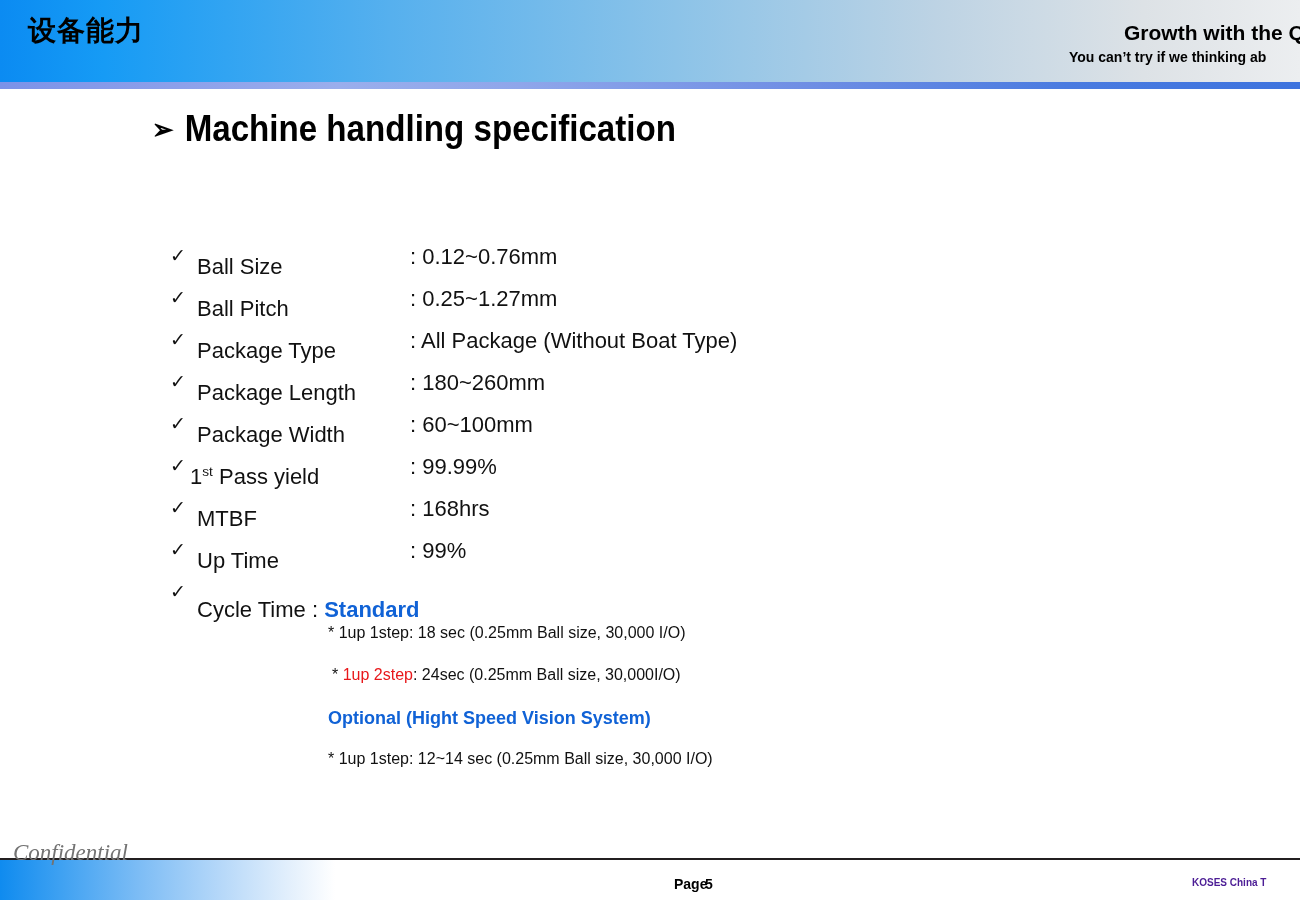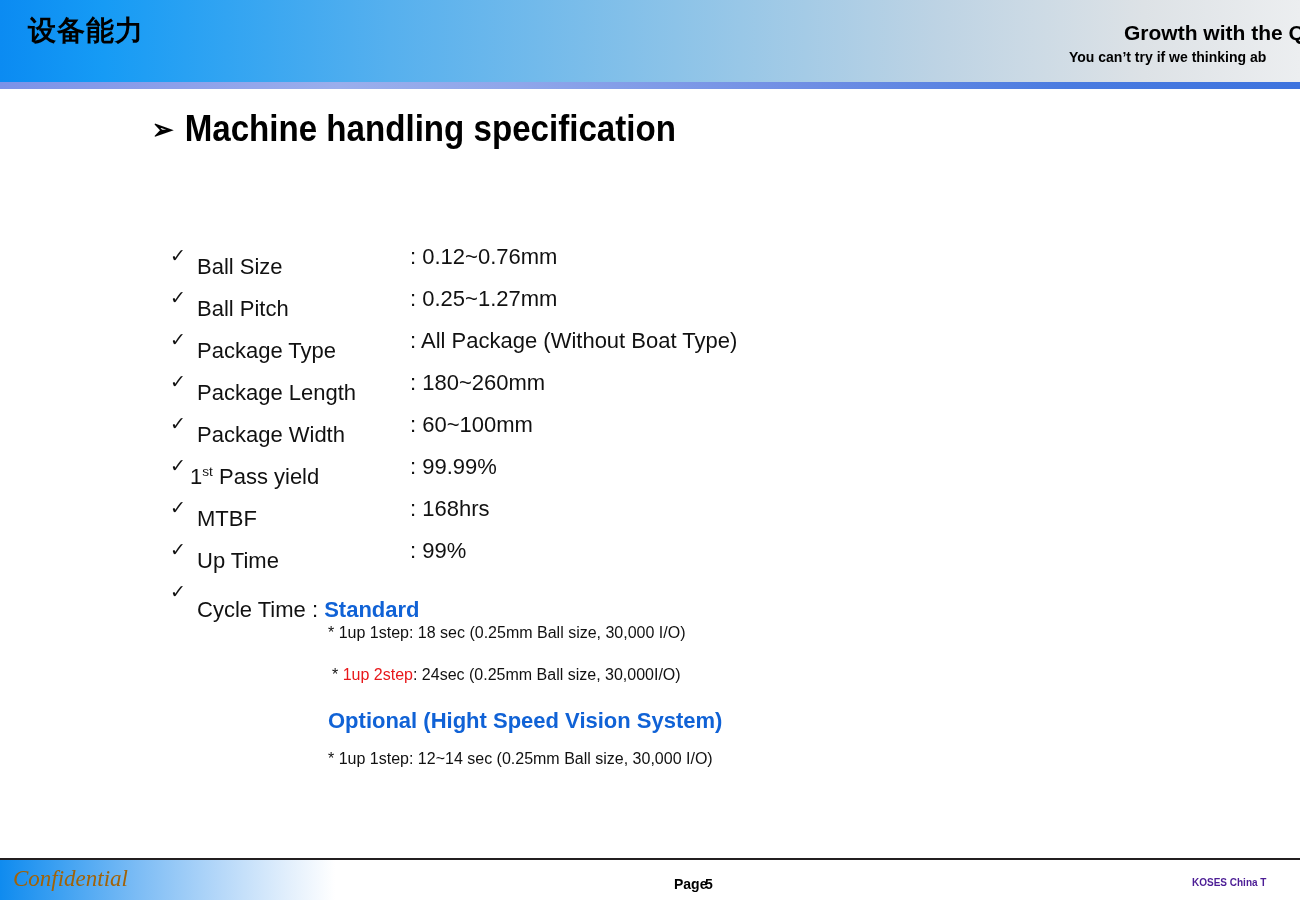--- a/index.html
+++ b/index.html
@@ -158,21 +158,21 @@
     font-size: 16px;
     color: #111111;
     white-space: nowrap;
   }
   .cycle-line.indent-star {
     padding-left: 4px;
   }
   .cycle-line.optional {
     color: #1062d6;
     font-weight: bold;
-    font-size: 22px;
+    font-size: 18px;
   }
 
   
   .footer-rule {
     position: absolute;
     left: 0;
     top: 858px;
     width: 1300px;
     height: 2px;
     background: #231f20;
@@ -187,25 +187,25 @@
         #0f8bef 0%,
         #3ea1f2 18%,
         #7ebdf5 42%,
         #b6d8f9 66%,
         #e2effc 86%,
         #ffffff 100%);
   }
   .footer-confidential {
     position: absolute;
     left: 13px;
-    top: 866px;
+    top: 840px;
     font-family: "Liberation Serif", serif;
     font-style: italic;
     font-size: 23px;
-    color: #a16207;
+    color: #737373;
   }
   .footer-page {
     position: absolute;
     left: 674px;
     top: 876px;
     font-size: 14px;
     font-weight: bold;
     color: #000000;
     white-space: nowrap;
   }

